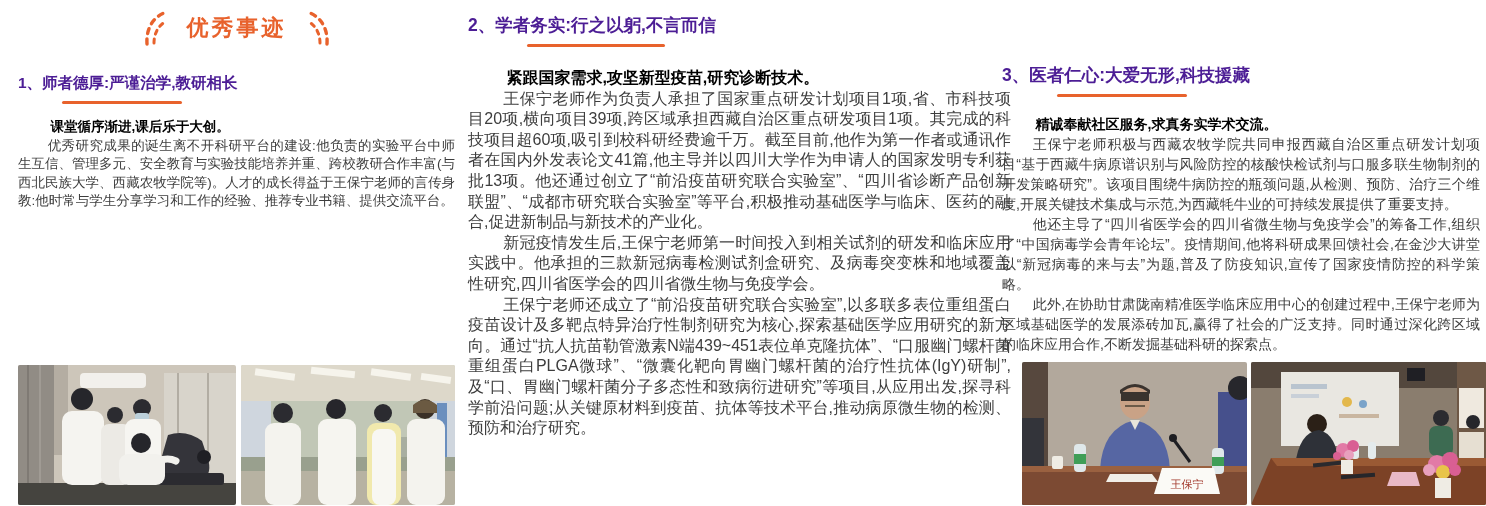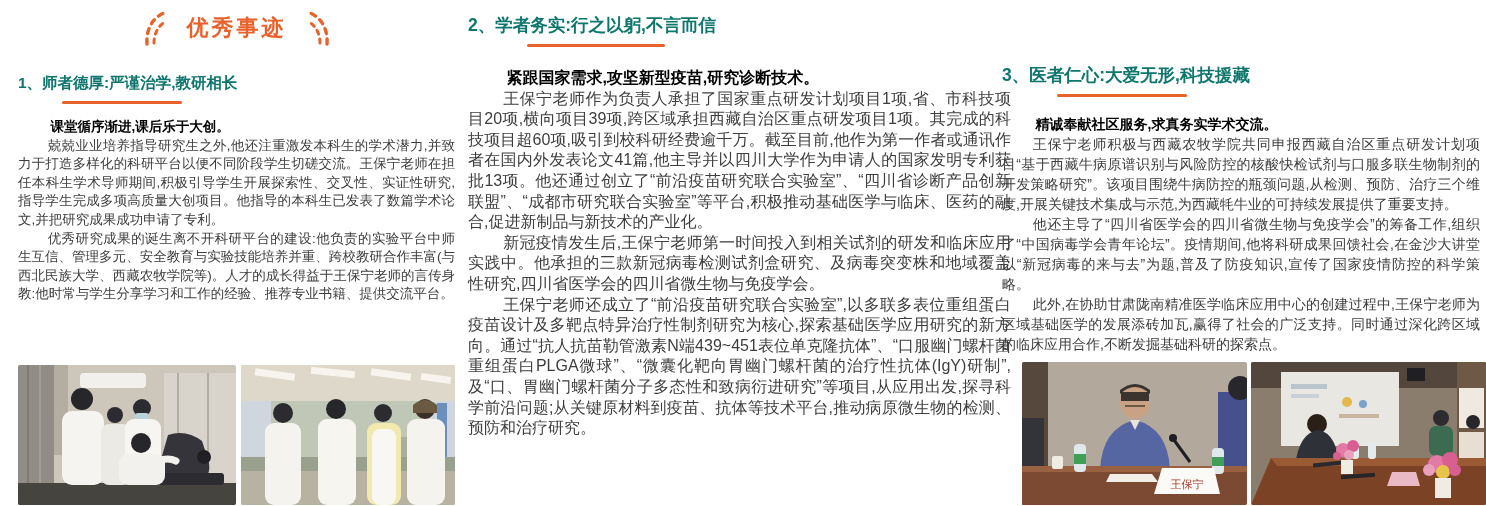--- a/index.html
+++ b/index.html
@@ -19,21 +19,21 @@
 
   .title-row {
     display:flex; align-items:center; justify-content:center;
     gap:19px; margin-top:8px; height:40px;
   }
   .main-title {
     color:#E8622C; font-weight:bold; font-size:22px; letter-spacing:3px;
   }
   .laurel { flex:0 0 auto; }
 
-  .heading { color:#0f766e; font-weight:bold; }
+  .heading { color:#4c1d95; font-weight:bold; }
   .col1 .heading { font-size:15.5px; margin-top:25px; }
   .col2 .heading { font-size:17.5px; margin-top:13px; }
   .col3 .heading { font-size:17.5px; margin-top:18px; }
 
   .heading-underline {
     height:3px; background:#E8622C; border-radius:2px; margin-top:7px;
   }
   .col1 .heading-underline { width:120px; margin-left:44px; }
   .col2 .heading-underline { width:138px; margin-left:59px; }
   .col3 .heading-underline { width:130px; margin-left:55px; }
@@ -67,21 +67,20 @@
       <span class="main-title">优秀事迹</span>
       <svg class="laurel" width="26" height="36" viewBox="0 0 26 36">
         <path d="M21 34 C22 20 16 8 4 3" fill="none" stroke="#E8622C" stroke-width="3.4" stroke-linecap="round" stroke-dasharray="5 5.5"></path>
         <path d="M14 33 C14 24 10 16 3 12" fill="none" stroke="#E8622C" stroke-width="3" stroke-linecap="round" stroke-dasharray="4 5"></path>
       </svg>
     </div>
     <div class="heading">1、师者德厚:严谨治学,教研相长</div>
     <div class="heading-underline"></div>
     <div class="body-text">
       <p class="lead">课堂循序渐进,课后乐于大创。</p>
-      <p class="para">兢兢业业培养指导研究生之外,他还注重激发本科生的学术潜力,并致力于打造多样化的科研平台以便不同阶段学生切磋交流。王保宁老师在担任本科生学术导师期间,积极引导学生开展探索性、交叉性、实证性研究,指导学生完成多项高质量大创项目。他指导的本科生已发表了数篇学术论文,并把研究成果成功申请了专利。</p>
       <p class="para">优秀研究成果的诞生离不开科研平台的建设:他负责的实验平台中师生互信、管理多元、安全教育与实验技能培养并重、跨校教研合作丰富(与西北民族大学、西藏农牧学院等)。人才的成长得益于王保宁老师的言传身教:他时常与学生分享学习和工作的经验、推荐专业书籍、提供交流平台。</p>
     </div>
   </div>
 
   <div class="col col2">
     <div class="heading">2、学者务实:行之以躬,不言而信</div>
     <div class="heading-underline"></div>
     <div class="body-text">
       <p class="lead">紧跟国家需求,攻坚新型疫苗,研究诊断技术。</p>
       <p class="para">王保宁老师作为负责人承担了国家重点研发计划项目1项,省、市科技项目20项,横向项目39项,跨区域承担西藏自治区重点研发项目1项。其完成的科技项目超60项,吸引到校科研经费逾千万。截至目前,他作为第一作者或通讯作者在国内外发表论文41篇,他主导并以四川大学作为申请人的国家发明专利获批13项。他还通过创立了“前沿疫苗研究联合实验室”、“四川省诊断产品创新联盟”、“成都市研究联合实验室”等平台,积极推动基础医学与临床、医药的融合,促进新制品与新技术的产业化。</p>

